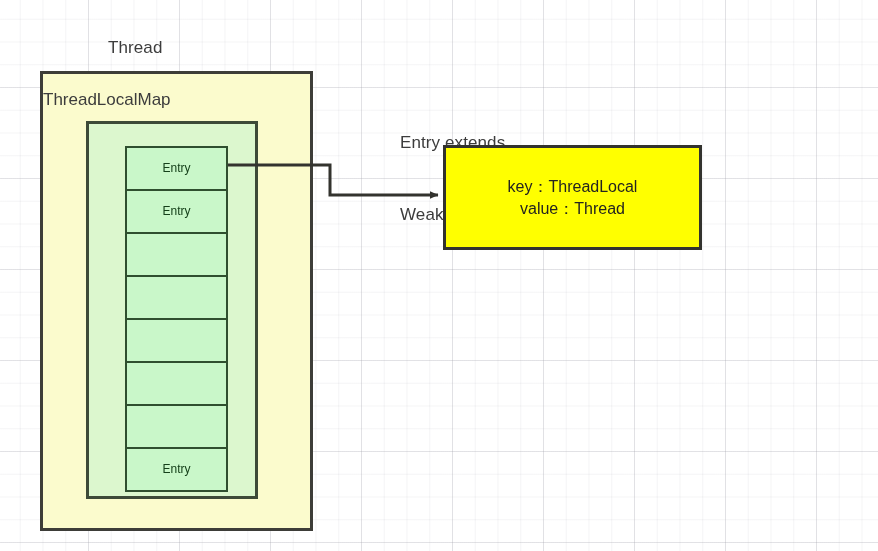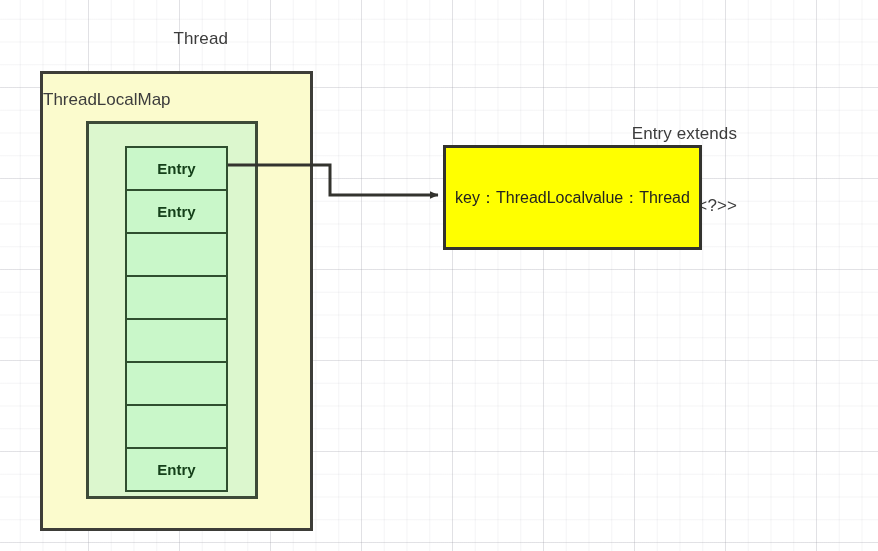--- a/index.html
+++ b/index.html
@@ -29,23 +29,24 @@
       22.75px 22.75px,
       22.75px 22.75px;
     background-position: -3px -4px, -3px -4px, -3px -4px, -3px -4px;
   }
 
   .lbl {
     position: absolute;
     color: #3c3c3c;
     font-size: 17px;
     line-height: 22px;
-    text-align: right;
+    text-align: left;
     white-space: pre;
     letter-spacing: 0.1px;
+    margin-top: 9px;
   }
 
   
   #thread-box {
     position: absolute;
     left: 40px;
     top: 71px;
     width: 273px;
     height: 460px;
     background: #fbfbcd;
@@ -89,23 +90,22 @@
   .entry-cell {
     flex: 1 1 0;
     background: #c9f7c9;
     border: 2px solid #2f4f2f;
     box-sizing: border-box;
     margin-bottom: -2px;
     display: flex;
     align-items: center;
     justify-content: center;
     color: #15401a;
-    font-size: 15px;
+    font-size: 12px;
     line-height: 17px;
-    font-weight: bold;
   }
   .entry-cell:last-child { margin-bottom: 0; }
 
   
   #arrow-layer {
     position: absolute;
     left: 0;
     top: 0;
     width: 878px;
     height: 551px;
@@ -125,21 +125,21 @@
   #entry-detail-box {
     position: absolute;
     left: 443px;
     top: 145px;
     width: 259px;
     height: 105px;
     background: #ffff00;
     border: 3px solid #33332e;
     box-sizing: border-box;
     display: flex;
-    flex-direction: row;
+    flex-direction: column;
     align-items: center;
     justify-content: center;
   }
   .detail-line {
     color: #242420;
     font-size: 16px;
     line-height: 22px;
     white-space: pre;
   }
 

